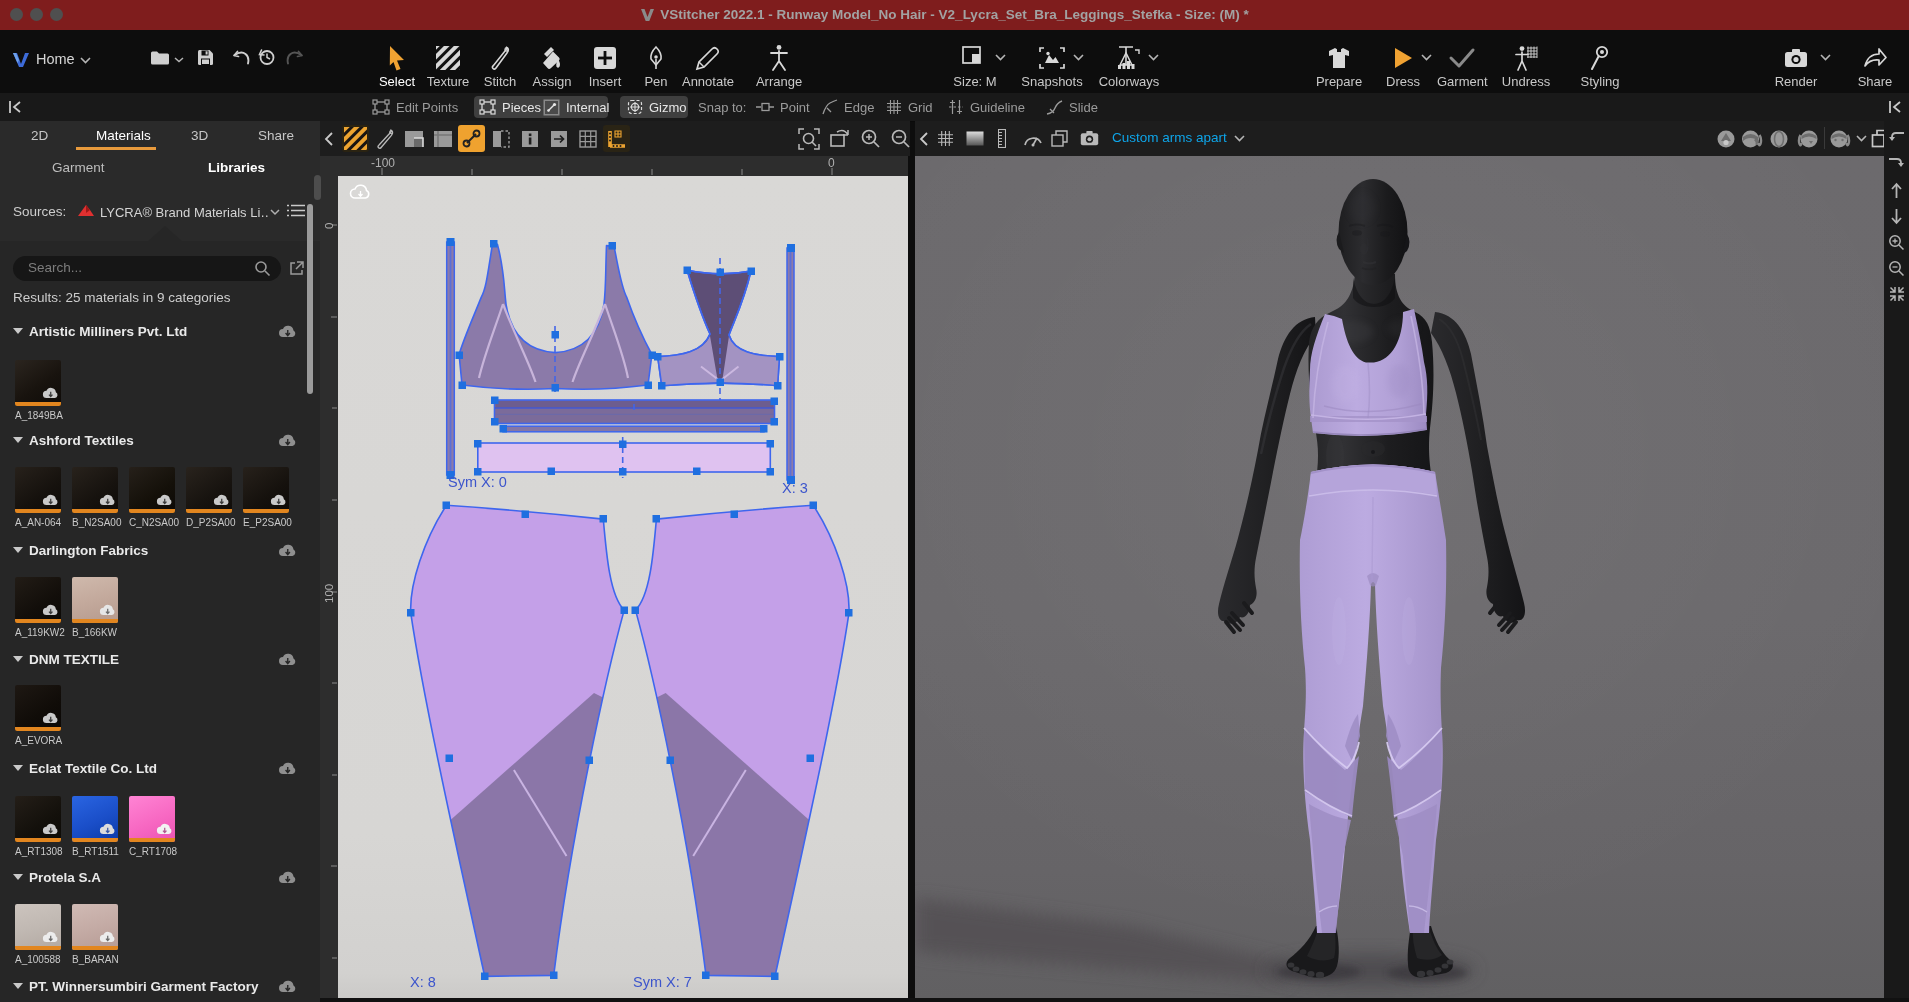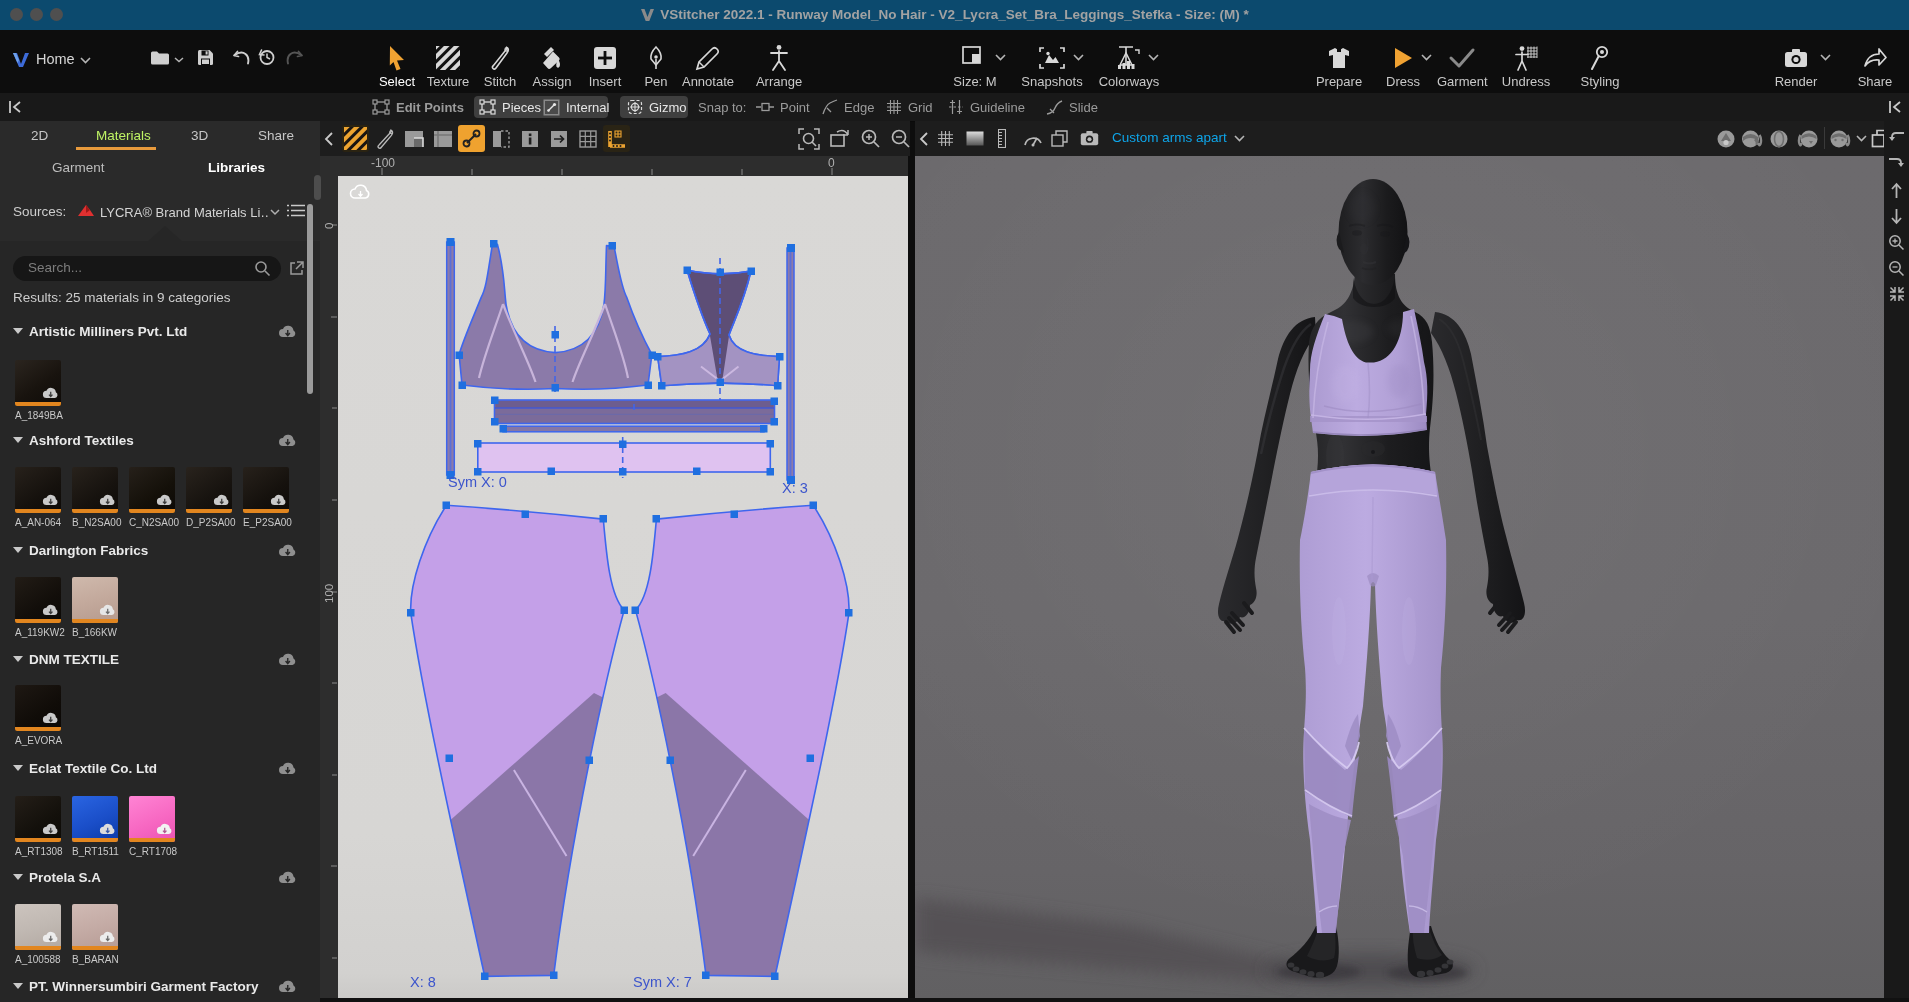--- a/index.html
+++ b/index.html
@@ -1,20 +1,20 @@
 <!DOCTYPE html>
 <html><head>
 <meta charset="utf-8">
 <style>
   html,body{margin:0;padding:0;background:#000;}
   #app{position:relative;width:1909px;height:1002px;overflow:hidden;
        font-family:"Liberation Sans",sans-serif;background:#0d0d0d;}
   .abs{position:absolute;}
   
-  #titlebar{left:0;top:0;width:1909px;height:30px;background:#0c4a6e;border-bottom:1px solid #1a1a1a;}
+  #titlebar{left:0;top:0;width:1909px;height:30px;background:#7f1d1d;border-bottom:1px solid #1a1a1a;}
   .tl{position:absolute;top:8px;width:13px;height:13px;border-radius:50%;background:#4f4f4f;}
   #title-text{position:absolute;top:0;left:0;width:1909px;height:30px;line-height:30px;
       text-align:center;color:#a2a2a2;font-size:13.5px;font-weight:bold;}
   
   #maintb{left:0;top:30px;width:1909px;height:63px;background:#0d0d0d;}
   .tool{position:absolute;top:13px;text-align:center;color:#c9c9c9;font-size:13px;}
   .tool .ic{height:30px;display:flex;align-items:center;justify-content:center;}
   .tool .lb{margin-top:1px;}
   
   #subtb{left:0;top:93px;width:1909px;height:28px;background:#191919;border-bottom:1px solid #0a0a0a;
@@ -295,21 +295,21 @@
             <path d="M17 7 Q6 7 3 19 Q8 12 17 13 L17 18 L24 10.5 L17 2 Z" fill="none" stroke="#d8d8d8" stroke-width="1.7" stroke-linejoin="round"></path>
           </svg>
         </div>
       <div class="lb">Share</div>
     </div>
   </div>
   <div id="subtb" class="abs">
     <svg class="abs" style="left:8px;top:7px;" width="14" height="14" viewBox="0 0 14 14">
         <path d="M2 1 L2 13 M12 2 L6 7 L12 12" stroke="#c9c9c9" stroke-width="1.8" fill="none"></path>
       </svg>
-    <div class="sub-item" style="left:372px;font-weight:bold;">
+    <div class="sub-item" style="left:372px;">
       <svg width="18" height="16" viewBox="0 0 18 16">
           <rect x="3" y="3" width="12" height="10" fill="none" stroke="#9b9b9b" stroke-width="1.3"></rect>
           <rect x="1" y="1" width="4" height="4" fill="#191919" stroke="#9b9b9b" stroke-width="1.2"></rect>
           <rect x="13" y="1" width="4" height="4" fill="#191919" stroke="#9b9b9b" stroke-width="1.2"></rect>
           <rect x="1" y="11" width="4" height="4" fill="#191919" stroke="#9b9b9b" stroke-width="1.2"></rect>
           <rect x="13" y="11" width="4" height="4" fill="#191919" stroke="#9b9b9b" stroke-width="1.2"></rect>
         </svg>
       <span>Edit Points</span>
     </div>
     <div class="abs" style="left:474px;top:3px;width:134px;height:22px;background:#3f3f3f;border-radius:4px;"></div>
@@ -380,21 +380,21 @@
         </svg>
       <span>Slide</span>
     </div>
     <svg class="abs" style="left:1888px;top:7px;" width="14" height="14" viewBox="0 0 14 14">
         <path d="M2 1 L2 13 M12 2 L6 7 L12 12" stroke="#c9c9c9" stroke-width="1.8" fill="none"></path>
       </svg>
   </div>
   <div id="leftpanel" class="abs">
     <div class="tabrow">
       <span style="left:31px;">2D</span>
-      <span style="left:96px;color:#bef264;">Materials</span>
+      <span style="left:96px;color:#ffffff;">Materials</span>
       <span style="left:191px;">3D</span>
       <span style="left:258px;">Share</span>
       <div id="mat-underline"></div>
     </div>
     <div class="subtabrow">
       <span class="abs" style="left:52px;top:6px;">Garment</span>
       <span class="abs" style="left:208px;top:6px;color:#fff;font-weight:bold;">Libraries</span>
     </div>
 
     <div class="abs" style="left:0px;top:61px;width:320px;height:59px;background:#2a2a2a;"></div>

